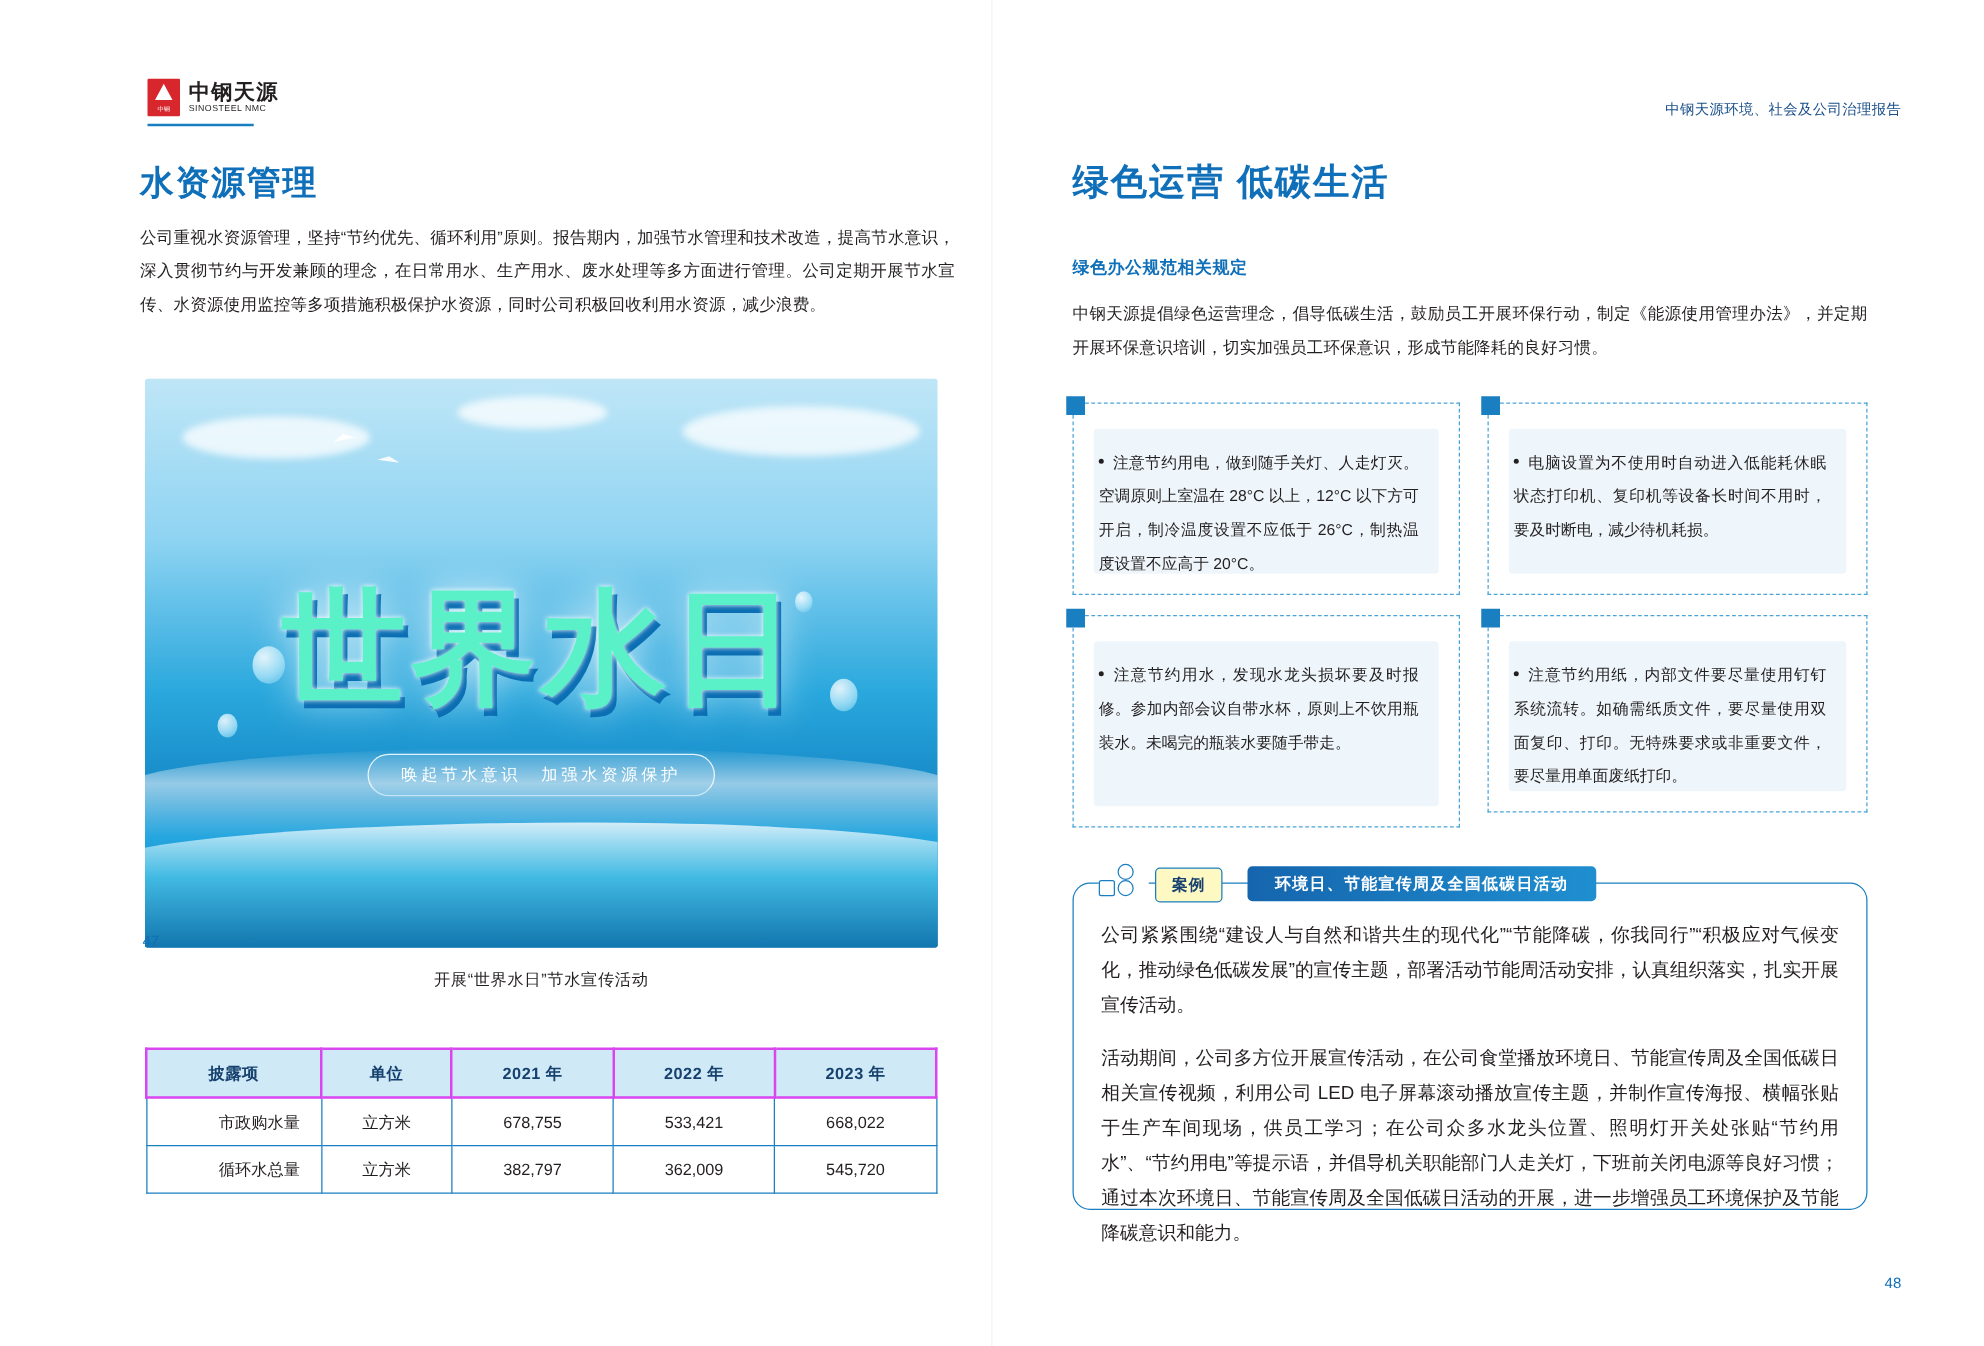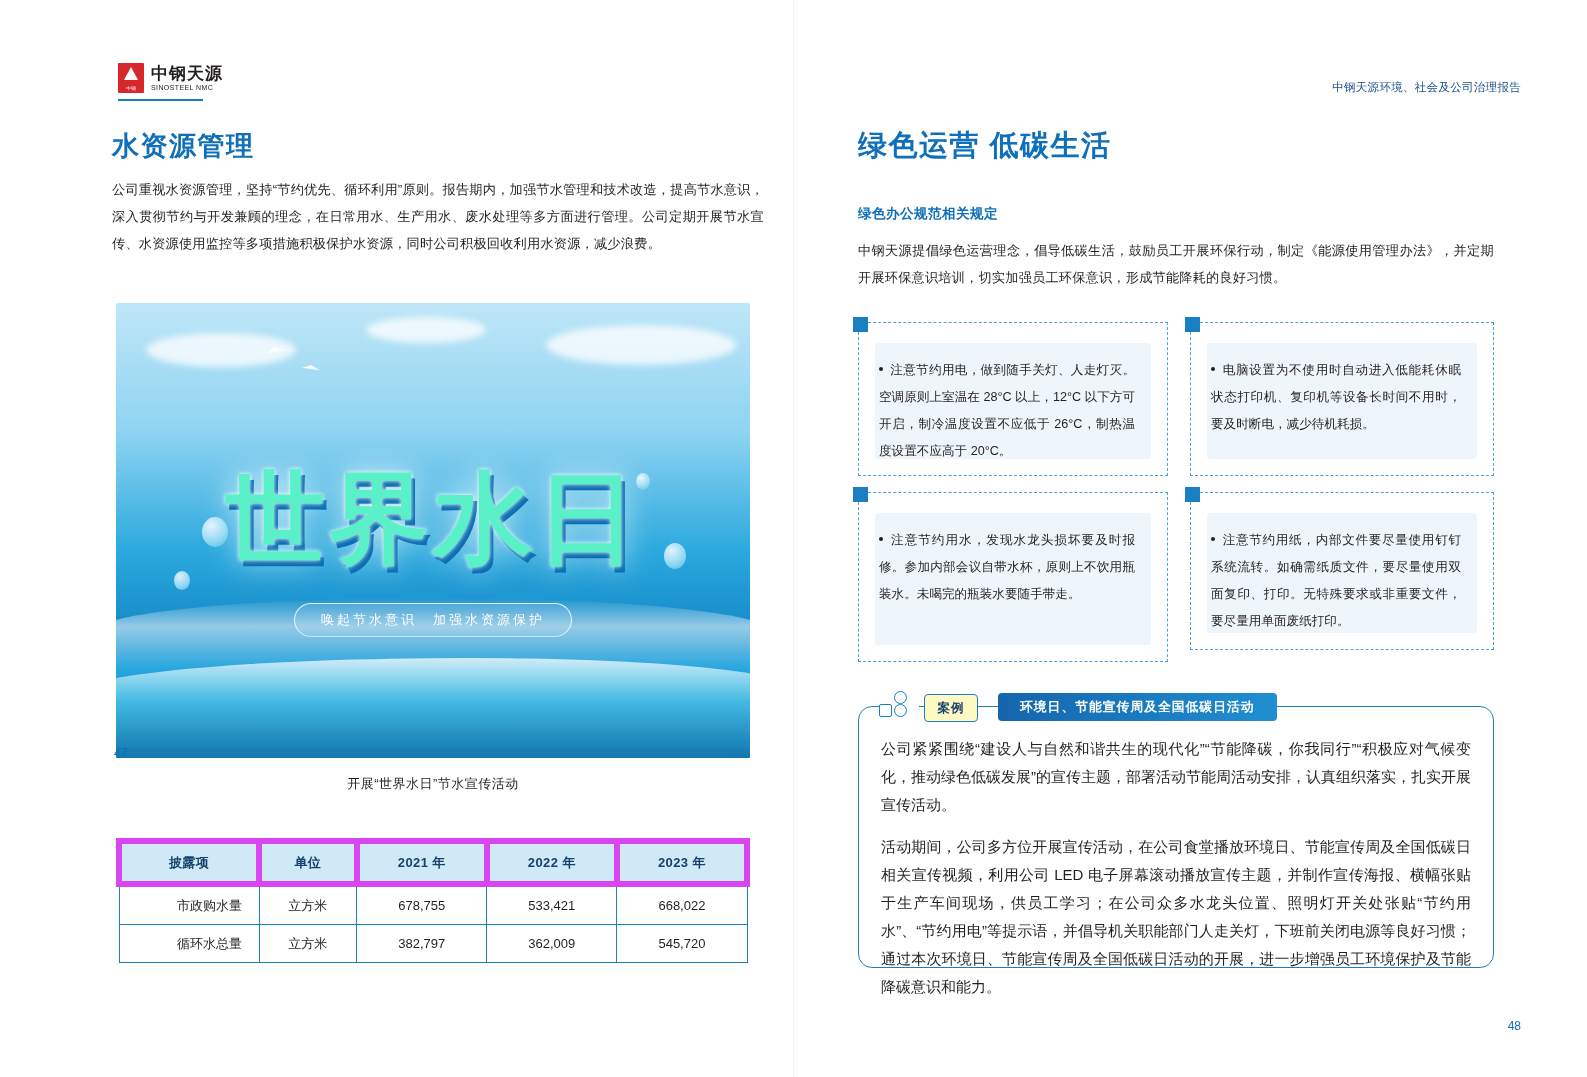--- a/index.html
+++ b/index.html
@@ -227,21 +227,21 @@
   table.data-table {
     position: absolute;
     left: 76px;
     top: 838px;
     width: 634px;
     border-collapse: collapse;
     font-size: 13px;
   }
   table.data-table th {
     background: #cfe9f7;
-    border: 6px solid #d946ef;
+    border: 2px solid #d946ef;
     height: 35px;
     font-weight: bold;
     color: #16406e;
     text-align: center;
     letter-spacing: 0.4px;
   }
   table.data-table td {
     border: 1px solid #1a7fc1;
     height: 35px;
     text-align: center;

